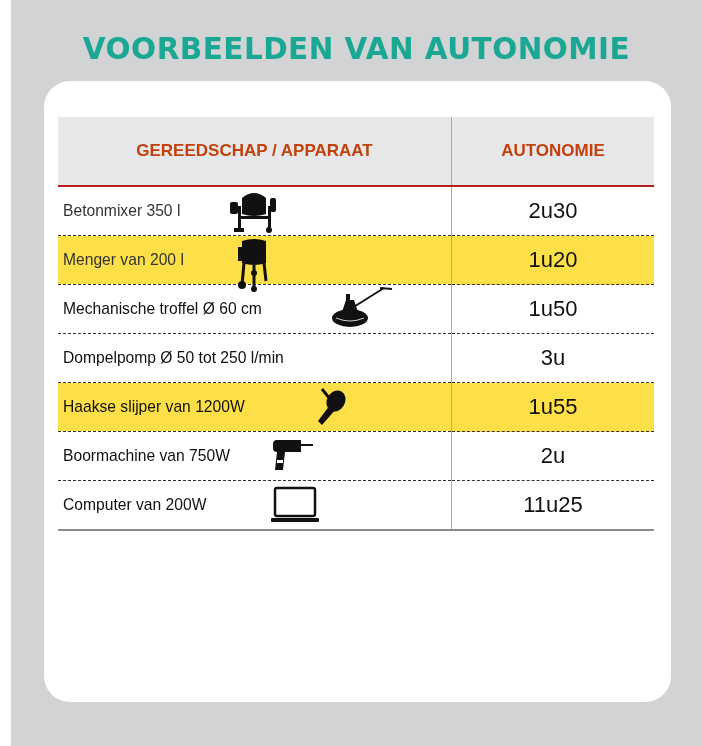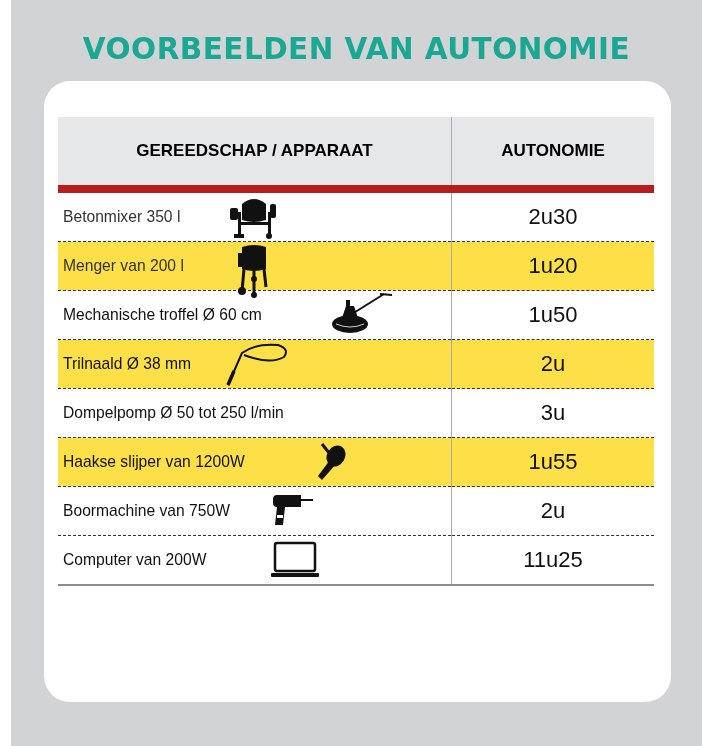--- a/index.html
+++ b/index.html
@@ -1,21 +1,21 @@
 <!DOCTYPE html>
 <html><head>
 <meta charset="utf-8">
 <style>
   html, body { margin:0; padding:0; }
   body { width:702px; height:746px; background:#ffffff; position:relative; overflow:hidden; font-family:"Liberation Sans", sans-serif; }
   .page { position:absolute; left:11px; top:0; width:691px; height:746px; background:#d1d3d4;padding-left:8px; }
   .title { position:absolute; left:0; width:691px; top:30px; text-align:center; font-family:"DejaVu Sans", sans-serif; font-weight:bold; font-size:31px; color:#1aa894; letter-spacing:0.5px; transform:scaleX(0.95); }
   .card { position:absolute; left:33px; top:81px; width:627px; height:621px; background:#ffffff; border-radius:26px; }
   table { position:absolute; left:14px; top:36px; width:596px; border-collapse:collapse; table-layout:fixed; }
-  th { background:#e6e7e8; height:66px; font-size:17px; font-weight:bold; color:#000000; text-align:center; border-bottom:8px solid #b91c1c; }
+  th { background:#e6e7e8; height:66px; font-size:17px; font-weight:bold; color:#c2410c; text-align:center; border-bottom:2px solid #b91c1c; }
   th.c1 { width:391px; }
   td { height:48px; font-size:17px; color:#111; border-bottom:1px dashed #333; padding:0;margin-left:19px; }
   tr.alt td { background:#fde047; }
   tr:last-child td { border-bottom:2px solid #8a8c8e; }
   th.c1, td.c1 { border-right:1px solid #a7a9ac; }
   td.c1 { padding-left:5px; position:relative; }
   td.c2 { text-align:center; font-size:22px; }
   .name { display:inline-block; vertical-align:middle; transform:scaleX(0.92); transform-origin:left center; }
   .name.light { color:#333; font-weight:normal; }
   .icon { position:absolute; top:50%; transform:translateY(-50%); }
@@ -70,29 +70,20 @@
               <ellipse cx="20" cy="32" rx="18" ry="9" fill="#111"></ellipse>
                 <path d="M12 26 L16 14 L24 14 L28 26 Z" fill="#111"></path>
                 <rect x="16" y="8" width="4" height="8" fill="#111"></rect>
               <line x1="22" y1="22" x2="54" y2="2" stroke="#111" stroke-width="2"></line>
                 <line x1="50" y1="2" x2="62" y2="3" stroke="#111" stroke-width="2"></line>
               <path d="M6 32 Q20 38 34 32" stroke="#fff" stroke-width="0.8" fill="none"></path>
             </svg>
           </td>
           <td class="c2">1u50</td>
         </tr>
-        <tr class="alt">
-          <td class="c1"><span class="name">Trilnaald Ø 38 mm</span>
-            <svg class="icon" style="left:168px" width="64" height="46" viewBox="0 0 64 46">
-              <path d="M2 44 L16 12 Q30 2 52 4 Q64 8 58 16 Q44 24 18 14" stroke="#111" stroke-width="2" fill="none"></path>
-              <line x1="2" y1="44" x2="8" y2="30" stroke="#111" stroke-width="3.5"></line>
-            </svg>
-          </td>
-          <td class="c2">2u</td>
-        </tr>
         <tr>
           <td class="c1"><span class="name">Dompelpomp Ø 50 tot 250 l/min</span></td>
           <td class="c2">3u</td>
         </tr>
         <tr class="alt">
           <td class="c1"><span class="name">Haakse slijper van 1200W</span>
             <svg class="icon" style="left:254px" width="36" height="40" viewBox="0 0 36 40">
               <ellipse cx="24" cy="14" rx="9" ry="11" transform="rotate(30 24 14)" fill="#111"></ellipse>
                 <path d="M18 18 L6 34 L10 38 L24 22 Z" fill="#111"></path>
               <line x1="10" y1="2" x2="18" y2="12" stroke="#111" stroke-width="3"></line>

